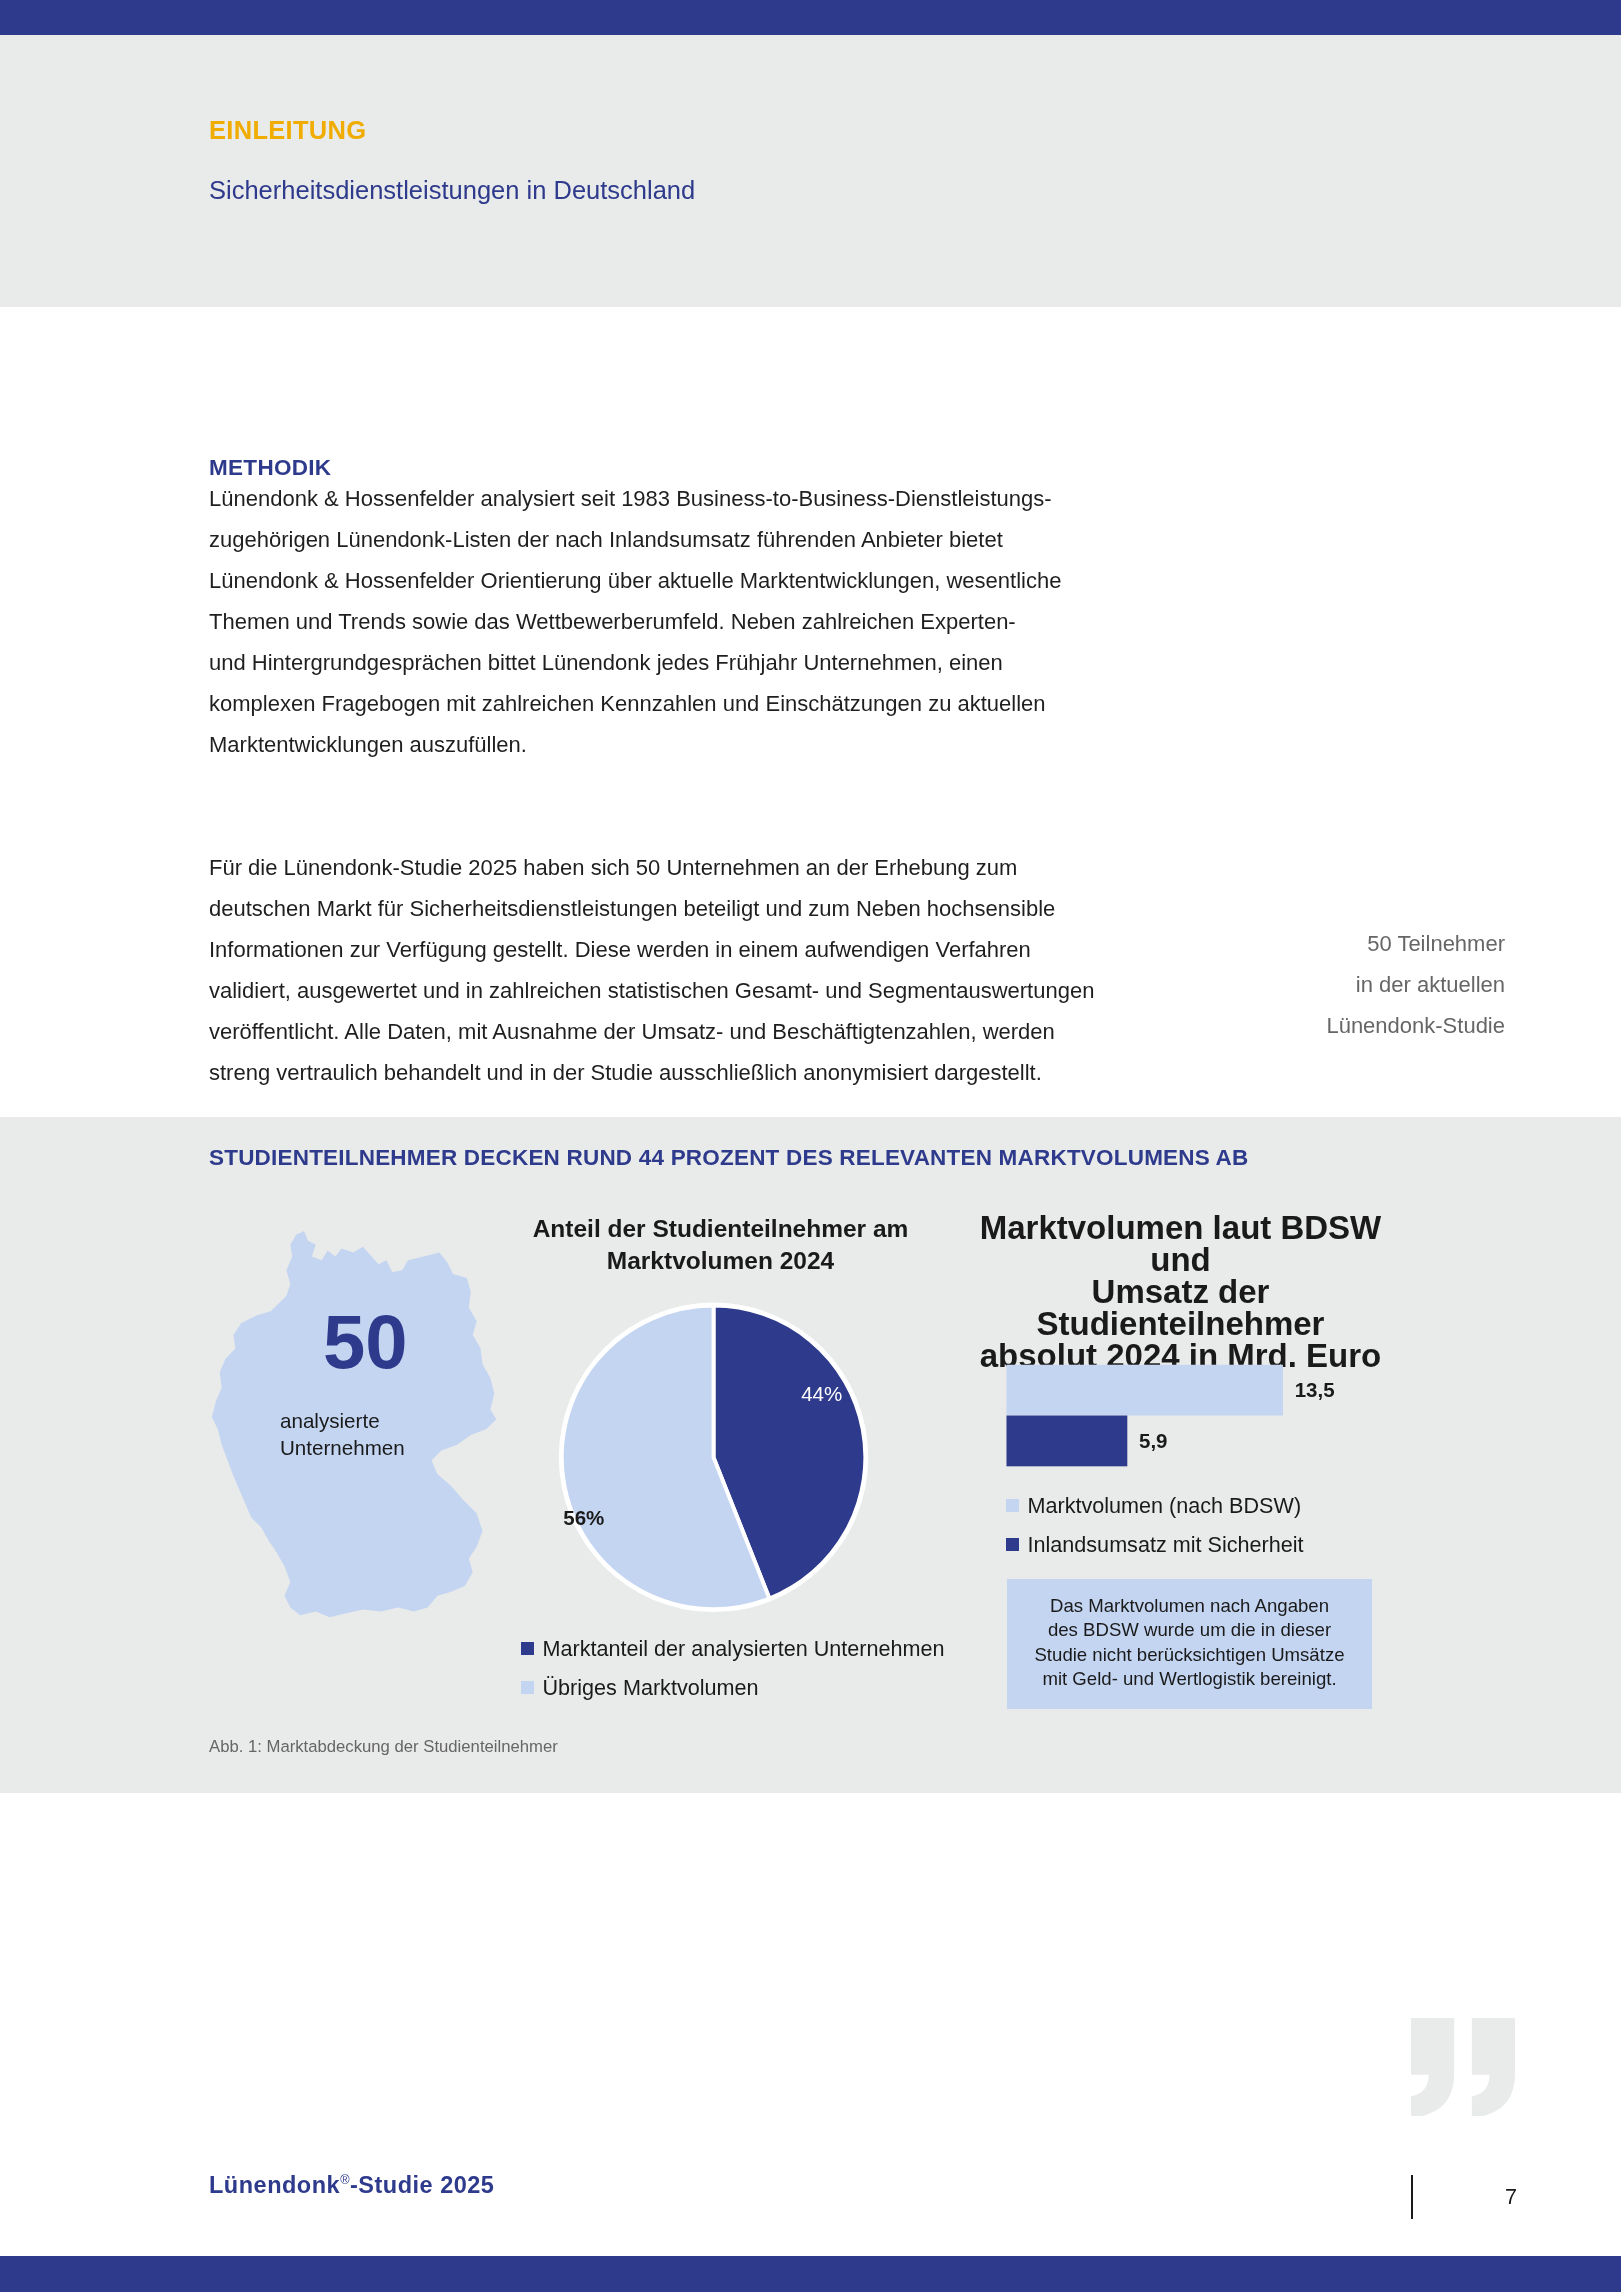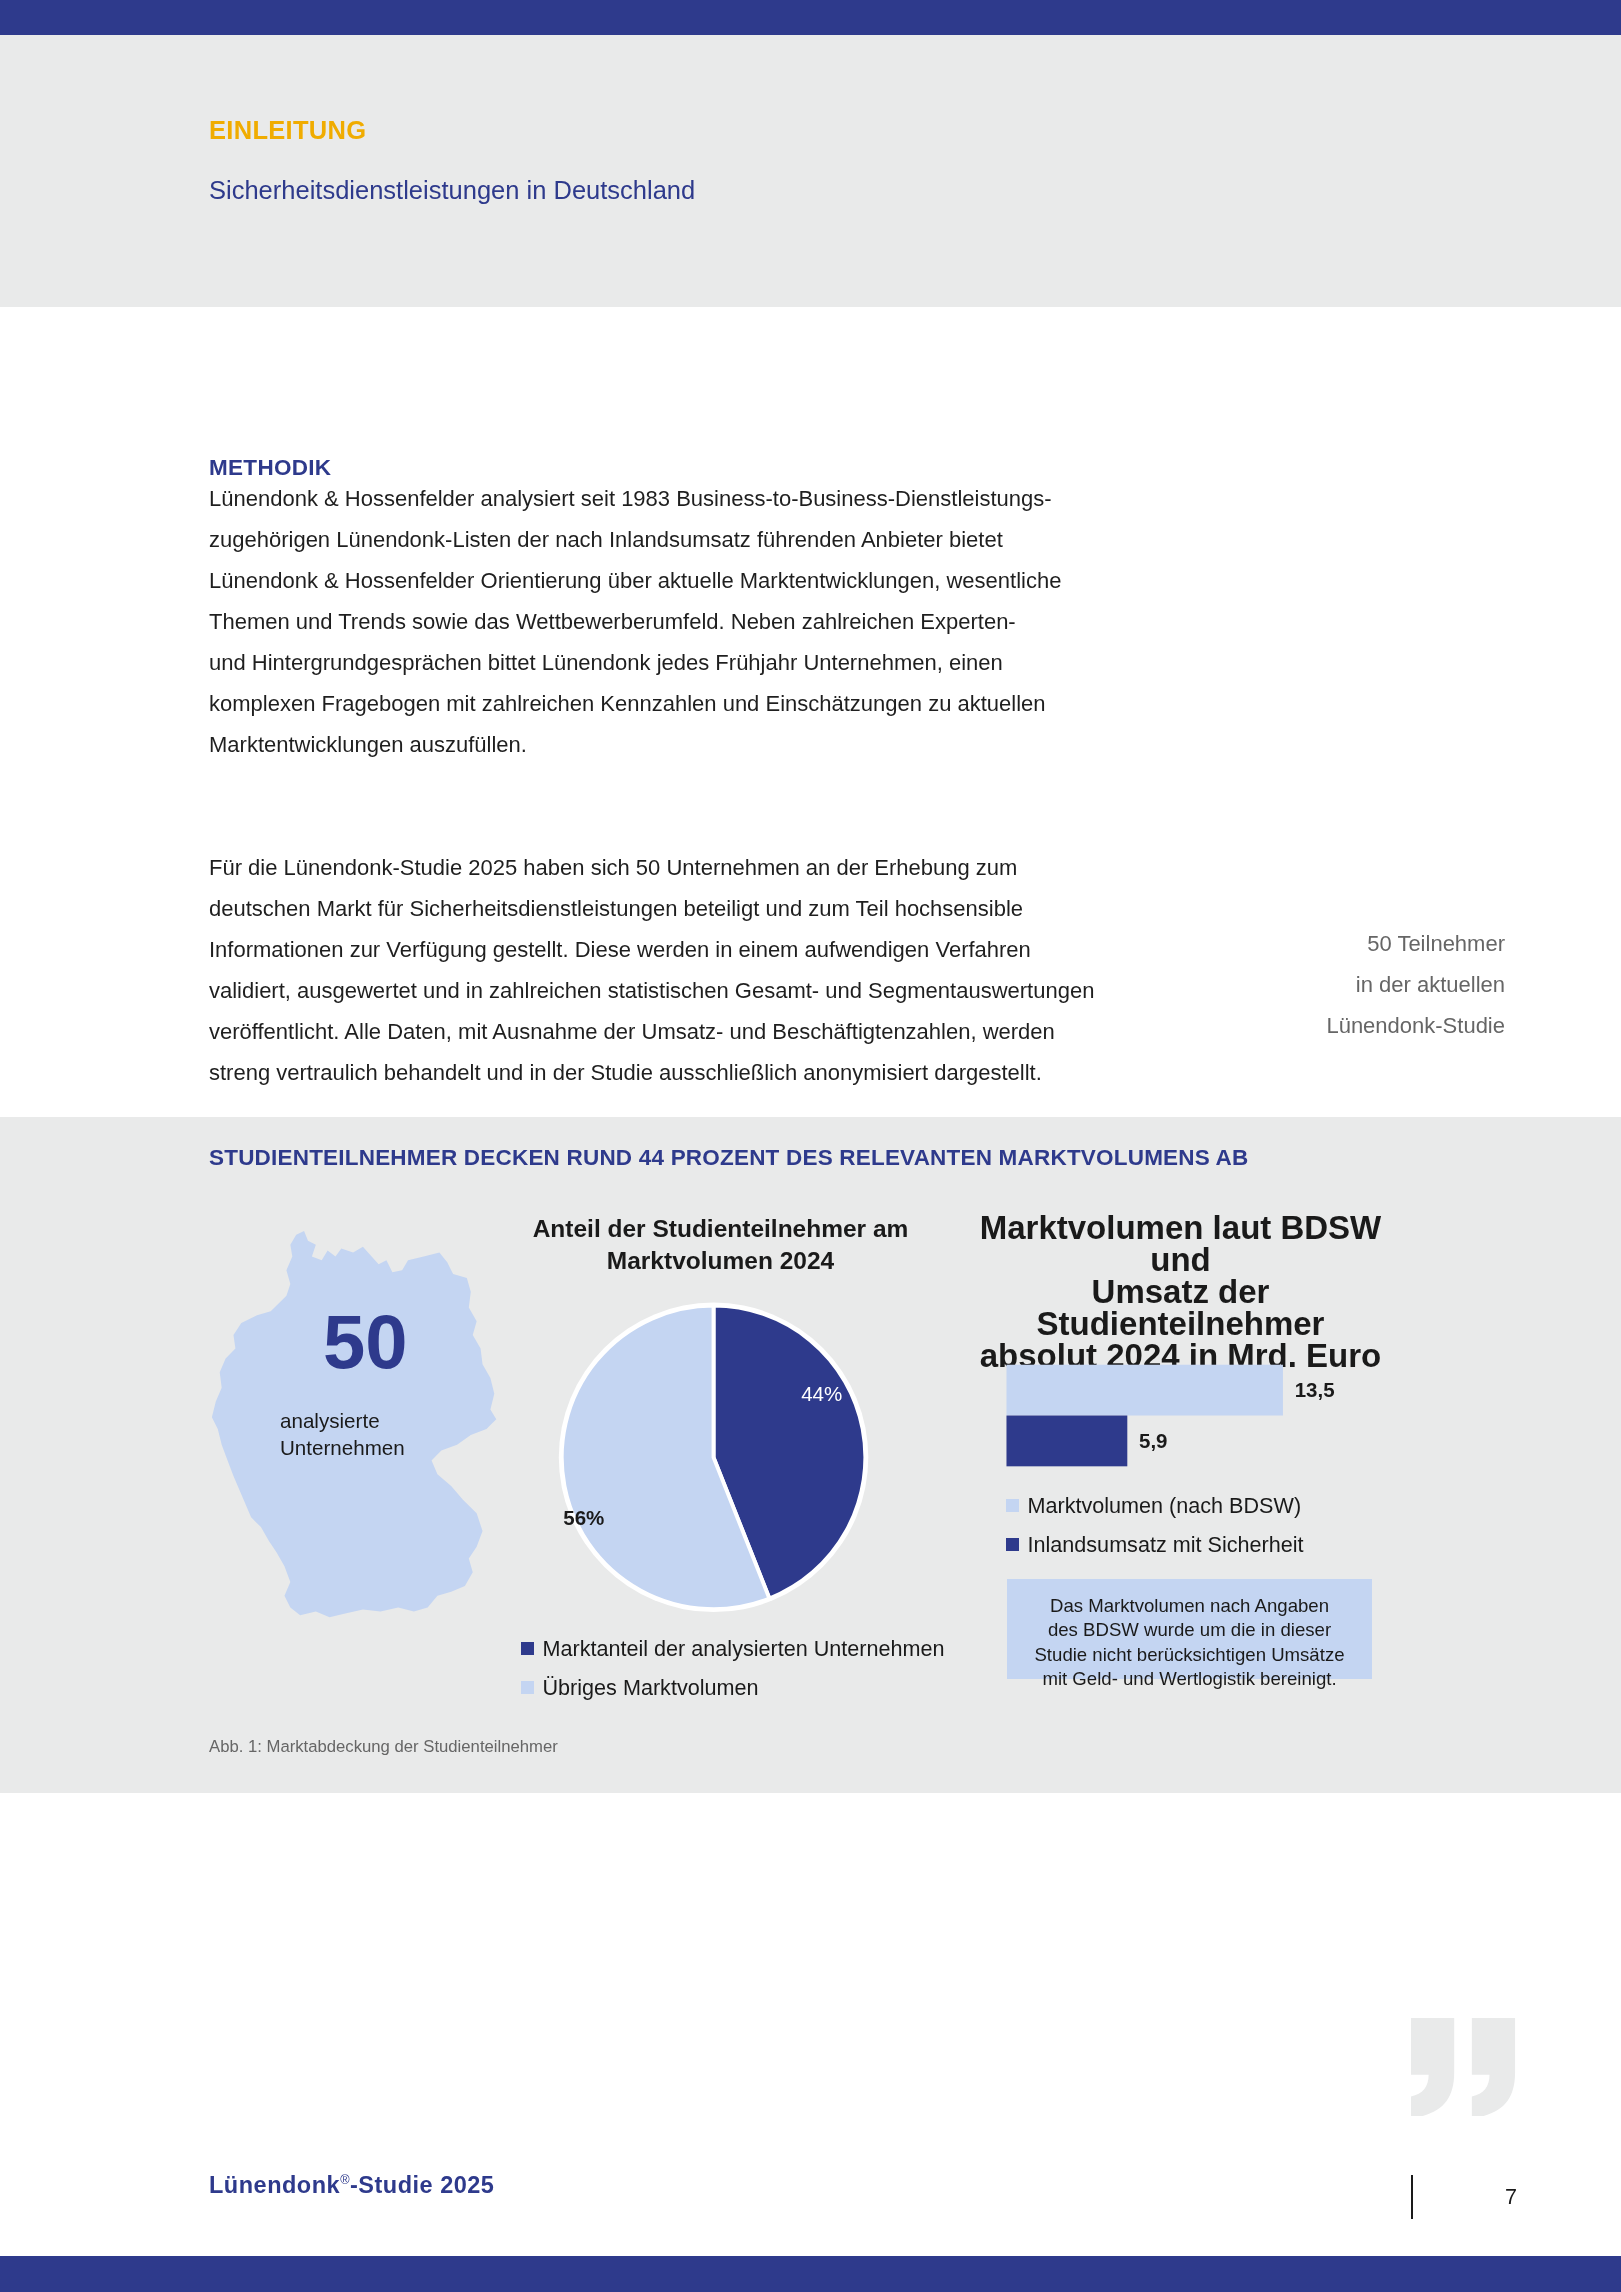--- a/index.html
+++ b/index.html
@@ -27,21 +27,21 @@
 
   .pie-title { position: absolute; left: 510px; top: 1213px; width: 421px; text-align: center; font-size: 24.5px; line-height: 32px; font-weight: 700; color: #1a1a1a; }
   .pie-svg { position: absolute; left: 549px; top: 1284px; width: 333px; height: 333px; }
   .pie-legend { position: absolute; left: 521px; top: 1629px; }
   .legend-row { display: flex; align-items: center; font-size: 21.6px; line-height: 39px; color: #1a1a1a; }
   .swatch { width: 12.7px; height: 12.7px; margin-right: 8.8px; display: inline-block; }
 
   .bar-title { position: absolute; left: 970px; top: 1212px; width: 421px; text-align: center; font-size: 33px; line-height: 32px; font-weight: 700; color: #1a1a1a; }
   .bar-svg { position: absolute; left: 990px; top: 1353px; width: 412px; height: 127px; overflow: visible; }
   .bar-legend { position: absolute; left: 1006px; top: 1486px; }
-  .note-box { position: absolute; left: 1007px; top: 1579px; width: 365px; height: 100px; background: #c4d5f2; text-align: center; font-size: 18.6px; line-height: 24.5px; color: #1a1a1a; padding-top: 14.7px; }
+  .note-box { position: absolute; left: 1007px; top: 1579px; width: 365px; height: 130px; background: #c4d5f2; text-align: center; font-size: 18.6px; line-height: 24.5px; color: #1a1a1a; padding-top: 14.7px; }
 
   .caption { position: absolute; left: 209px; top: 1737px; font-size: 16.7px; color: #666666; }
 
   .quote-mark { position: absolute; left: 1409px; top: 2012px; width: 110px; height: 108px; }
   .footer-brand { position: absolute; left: 209px; top: 2172px; font-size: 23.5px; font-weight: 700; color: #2e3a8c; letter-spacing: 0.5px; }
   .footer-brand sup { font-size: 12.7px; font-weight: 400; vertical-align: 8.8px; }
   .footer-divider { position: absolute; left: 1411px; top: 2175px; width: 2px; height: 44px; background: #1a1a1a; }
   .page-num { position: absolute; left: 1505px; top: 2184px; font-size: 21.6px; color: #1a1a1a; }
   .bottombar { position: absolute; left: 0; top: 2256px; width: 1621px; height: 36px; background: #2e3a8c; }
 </style>
@@ -59,21 +59,21 @@
   <div>Lünendonk &amp; Hossenfelder analysiert seit 1983 Business-to-Business-Dienstleistungs-</div>
   <div>zugehörigen Lünendonk-Listen der nach Inlandsumsatz führenden Anbieter bietet</div>
   <div>Lünendonk &amp; Hossenfelder Orientierung über aktuelle Marktentwicklungen, wesentliche</div>
   <div>Themen und Trends sowie das Wettbewerberumfeld. Neben zahlreichen Experten-</div>
   <div>und Hintergrundgesprächen bittet Lünendonk jedes Frühjahr Unternehmen, einen</div>
   <div>komplexen Fragebogen mit zahlreichen Kennzahlen und Einschätzungen zu aktuellen</div>
   <div>Marktentwicklungen auszufüllen.</div>
 </div>
 <div class="para para2">
   <div>Für die Lünendonk-Studie 2025 haben sich 50 Unternehmen an der Erhebung zum</div>
-  <div>deutschen Markt für Sicherheitsdienstleistungen beteiligt und zum Teil hochsensible</div>
+  <div>deutschen Markt für Sicherheitsdienstleistungen beteiligt und zum Neben hochsensible</div>
   <div>Informationen zur Verfügung gestellt. Diese werden in einem aufwendigen Verfahren</div>
   <div>validiert, ausgewertet und in zahlreichen statistischen Gesamt- und Segmentauswertungen</div>
   <div>veröffentlicht. Alle Daten, mit Ausnahme der Umsatz- und Beschäftigtenzahlen, werden</div>
   <div>streng vertraulich behandelt und in der Studie ausschließlich anonymisiert dargestellt.</div>
 </div>
 
 <div class="side-note">
   <div>50 Teilnehmer</div>
   <div>in der aktuellen</div>
   <div>Lünendonk-Studie</div>

